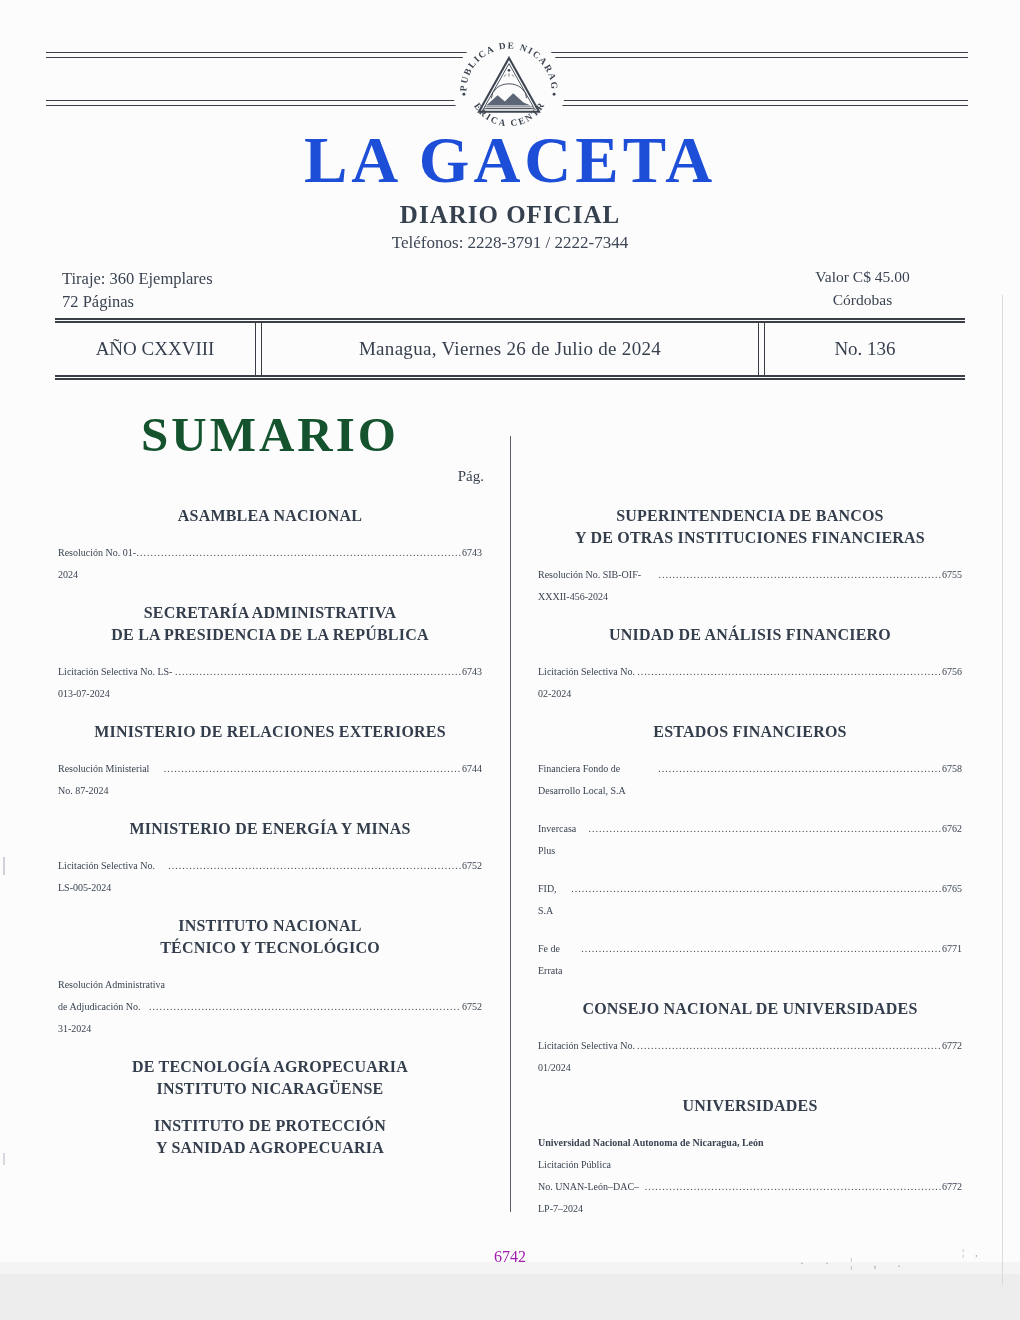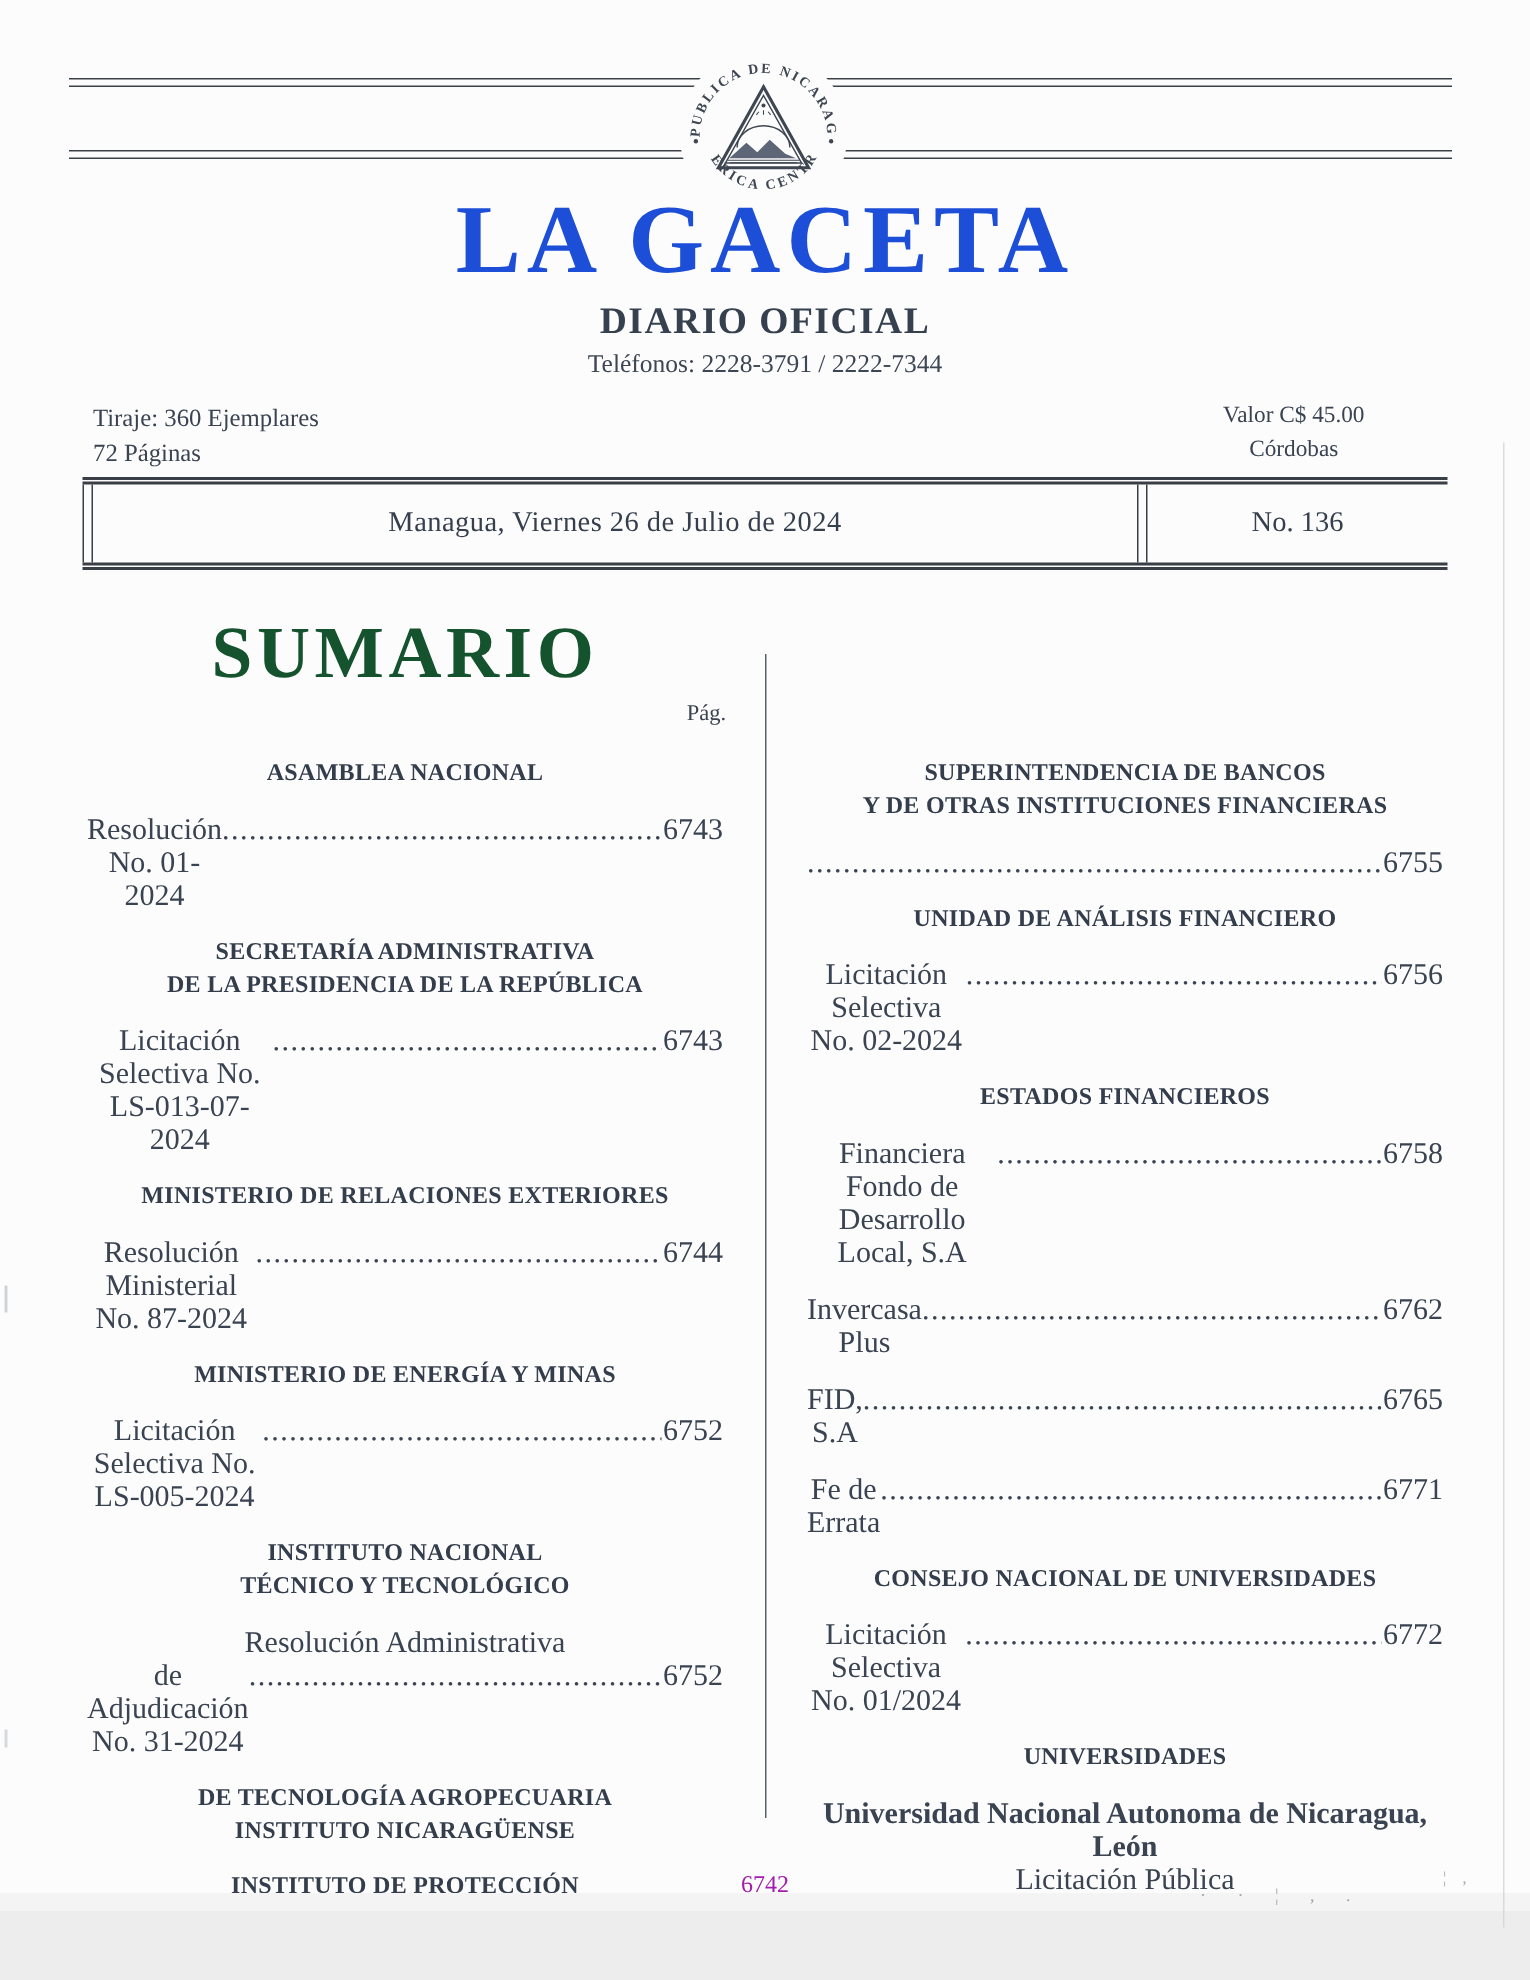--- a/index.html
+++ b/index.html
@@ -38,21 +38,21 @@
   .vsep{align-self:stretch;width:5px;border-left:1.5px solid #3a3e46;border-right:1.5px solid #3a3e46;}
   
   .sumario-title{position:absolute;top:406px;left:58px;width:424px;text-align:center;
     font-size:49px;font-weight:bold;letter-spacing:3px;color:#14532d;}
   .pag-label{position:absolute;left:424px;top:468px;width:60px;text-align:right;font-size:15px;}
   
   .toc{position:absolute;top:503px;left:58px;width:904px;display:flex;justify-content:space-between;}
   .toc-col{width:424px;}
   .toc-heading{font-weight:bold;text-align:center;font-size:16px;line-height:22px;
     margin:2px 0 15px;color:#333d4b;letter-spacing:.2px;}
-  .toc-entry{font-size:20px;line-height:22px;margin-bottom:16px;color:#3a4351;text-align:center;}
+  .toc-entry{font-size:10px;line-height:22px;margin-bottom:16px;color:#3a4351;}
   .entry-line.last{display:flex;align-items:baseline;}
   .entry-text.bold{font-weight:bold;}
   .leader{flex:1 1 auto;overflow:hidden;white-space:nowrap;min-width:8px;}
   .leader::after{content:"....................................................................................................................";letter-spacing:1px;}
   .entry-page{padding-left:1px;}
   .col-divider{position:absolute;left:510px;top:436px;height:776px;border-left:1.4px solid #595f6a;}
   
   .page-number{position:absolute;top:1248px;left:0;width:100%;text-align:center;
     font-size:16px;color:#a21caf;z-index:3;}
   
@@ -111,20 +111,21 @@
   <div class="meta-left">
     <div>Tiraje: 360 Ejemplares</div>
     <div>72  Páginas</div>
   </div>
   <div class="meta-right">
     <div>Valor C$ 45.00</div>
     <div>Córdobas</div>
   </div>
 
   <div class="banner">
+    <div class="b-cell b-year">AÑO CXXVIII</div>
     <div class="vsep"></div>
     <div class="b-cell b-date">Managua, Viernes 26  de Julio  de  2024</div>
     <div class="vsep"></div>
     <div class="b-cell b-issue">No. 136</div>
   </div>
 
   <div class="sumario-title">SUMARIO</div>
   <div class="pag-label">Pág.</div>
 
   <div class="col-divider"></div>
@@ -193,20 +194,21 @@
           <div>Y SANIDAD AGROPECUARIA</div>
         </div>
       </div>
     <div class="toc-col">
         <div class="toc-heading">
           <div>SUPERINTENDENCIA DE BANCOS</div>
           <div>Y DE OTRAS INSTITUCIONES FINANCIERAS</div>
         </div>
         <div class="toc-entry">
           <div class="entry-line last">
+            <span class="entry-text">Resolución No. SIB-OIF-XXXII-456-2024</span>
             <span class="leader"></span>
             <span class="entry-page">6755</span>
           </div>
         </div>
         <div class="toc-heading">
           <div>UNIDAD DE ANÁLISIS FINANCIERO</div>
         </div>
         <div class="toc-entry">
           <div class="entry-line last">
             <span class="entry-text">Licitación Selectiva No. 02-2024</span>

